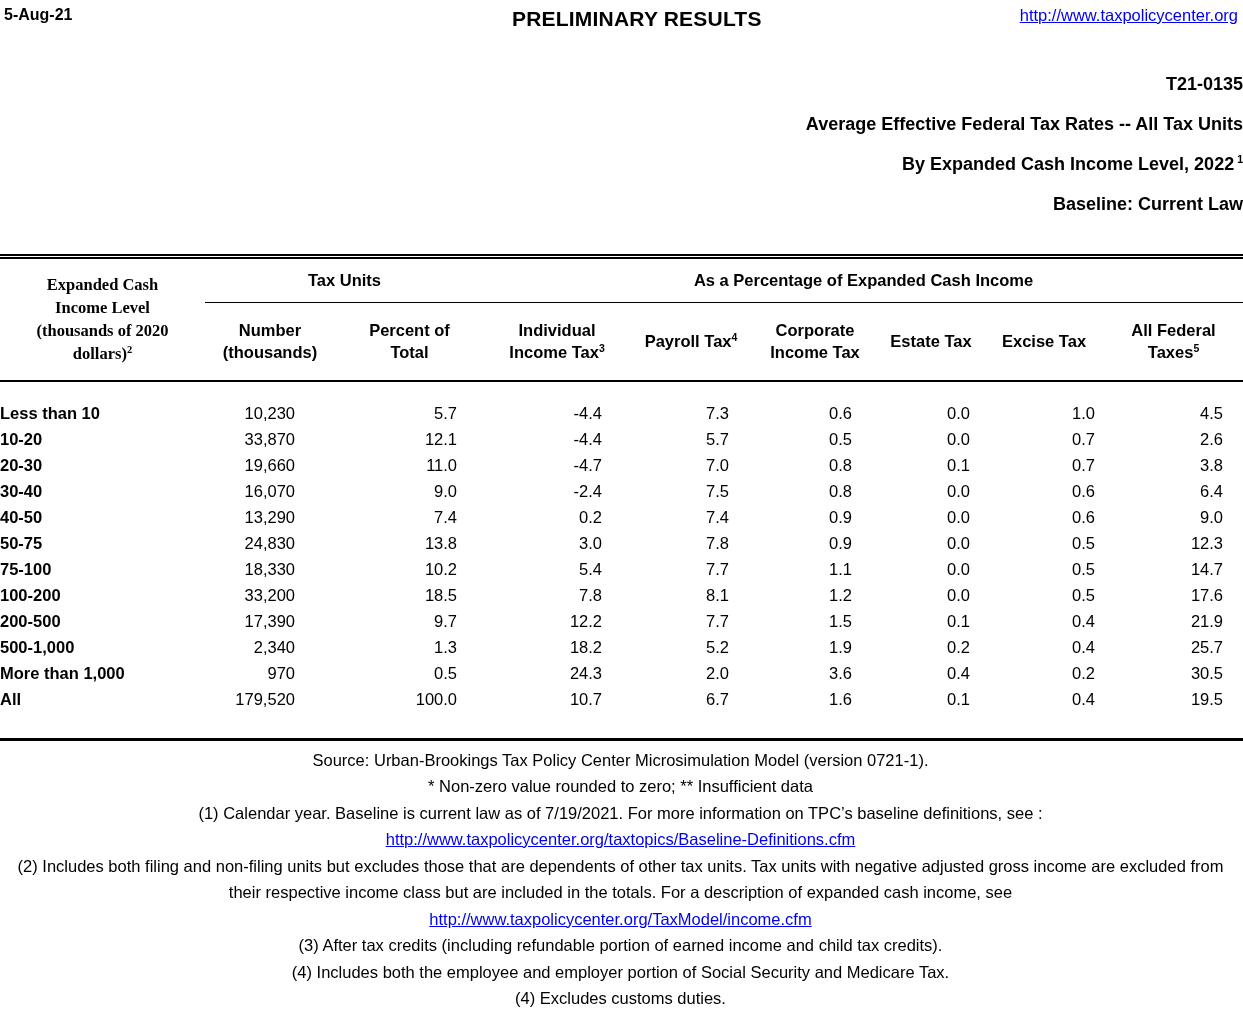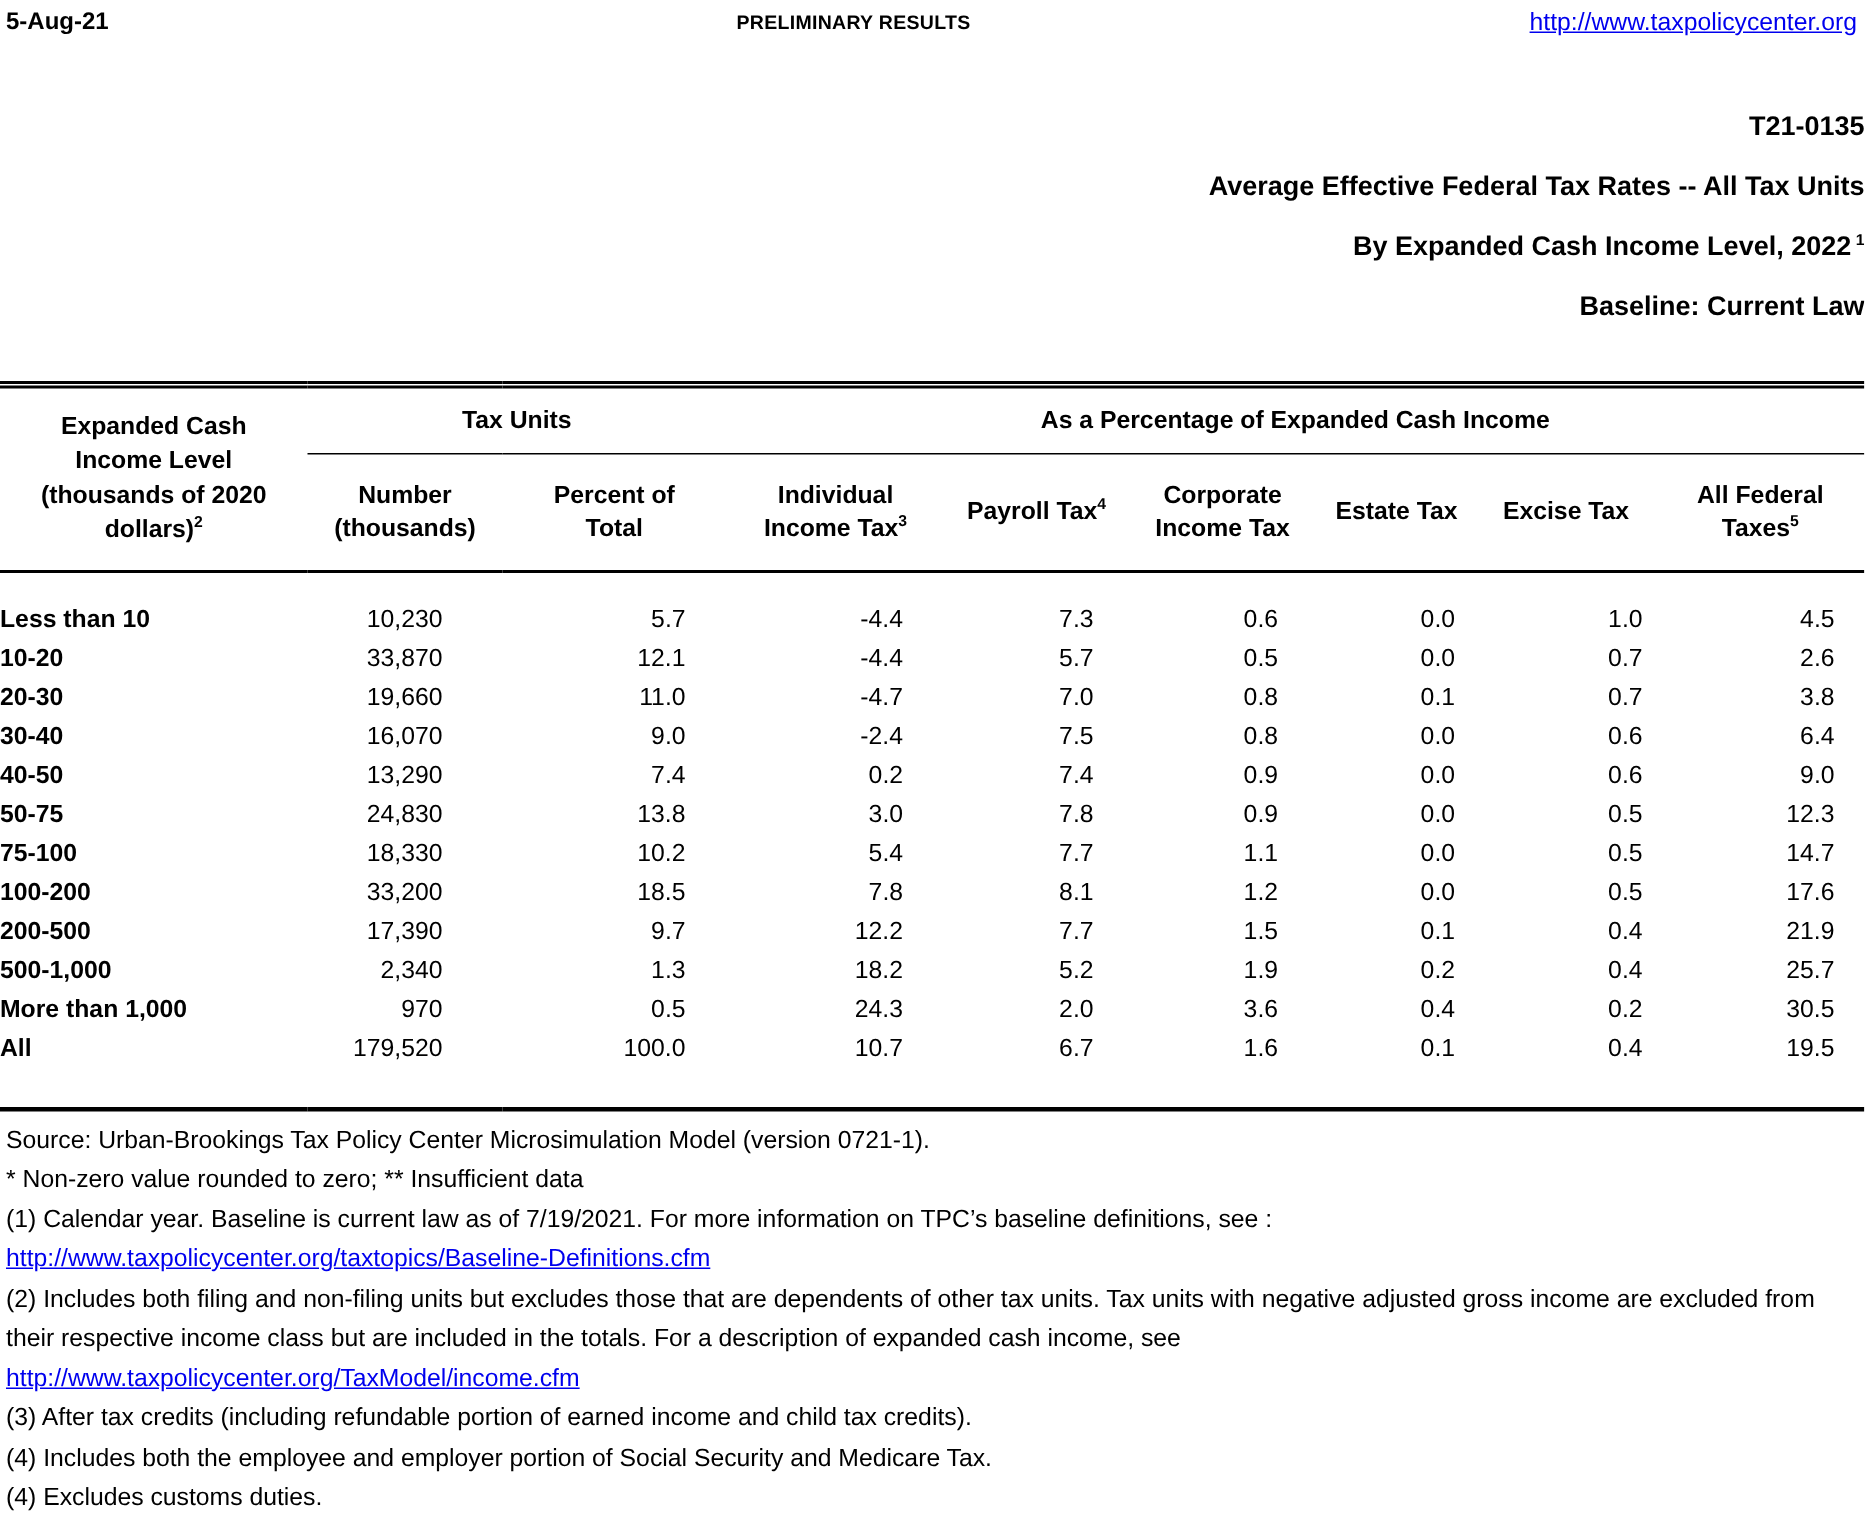--- a/index.html
+++ b/index.html
@@ -7,21 +7,21 @@
     width: 1243px; height: 1026px;
     font-family: "Liberation Sans", sans-serif;
     color: #000000;
     -webkit-font-smoothing: antialiased;
   }
   .page { position: relative; width: 1243px; height: 1026px; overflow: hidden; background: #fff; }
 
   
   .top-bar { position: relative; height: 28px; padding-top: 10px; }
   .tb-date { position: absolute; left: 4px; top: 6px; font-size: 16px; font-weight: bold; }
-  .tb-center { position: absolute; left: 491px; top: 7px; font-size: 13px; font-weight: bold; letter-spacing: 0.2px; }
+  .tb-center { position: absolute; left: 512px; top: 7px; font-size: 21px; font-weight: bold; letter-spacing: 0.2px; }
   .doc-link { color: #0000EE; text-decoration: underline; cursor: pointer; }
   .tb-link { position: absolute; right: 5px; top: 6px; font-size: 16.5px; font-weight: normal; }
 
   
   .titles { margin-top: 26px; text-align: right; font-weight: bold; font-size: 18px; }
   .titles .t-line { height: 40px; line-height: 40px; }
   sup { font-size: 10.5px; vertical-align: super; line-height: 0; font-weight: bold; }
   .t-sup { margin-left: 3px; }
 
   
@@ -30,37 +30,37 @@
     border-collapse: collapse; table-layout: fixed;
     border-top: 5px double #000;
     border-bottom: 3px solid #000;
     font-size: 16.5px;
   }
   table.main th { font-weight: bold; vertical-align: middle; text-align: center; padding: 0; }
   tr.group-row { height: 46px; }
   tr.group-row th.group { border-bottom: 1.5px solid #000; }
   tr.cols-row { height: 78px; }
   tr.cols-row th { border-bottom: 2px solid #000; line-height: 22px; }
-  th.rowhead { border-bottom: 2px solid #000; text-align: center; line-height: 23px; font-size: 16.5px; }
+  th.rowhead { border-bottom: 2px solid #000; text-align: center; line-height: 23px; font-size: 16.5px; font-family: Liberation Serif, serif; }
   tbody td { height: 26px; padding: 0; line-height: 26px; }
   tbody tr:first-child td { padding-top: 18px; }
   tbody tr:last-child td { padding-bottom: 26px; }
   td.rowlabel { font-weight: bold; padding-right: 20px; }
   td.num { text-align: right; }
   td.num.c2 { padding-right: 40px; }
   td.num.c3 { padding-right: 27px; }
   td.num.c4 { padding-right: 28px; }
   td.num.c5 { padding-right: 23px; }
   td.num.c6 { padding-right: 26px; }
   td.num.c7 { padding-right: 14px; }
   td.num.c8 { padding-right: 9px; }
   td.num.c9 { padding-right: 20px; }
 
   
-  .footnotes { margin-top: 6px; padding-left: 4px; padding-right: 6px; font-size: 16.5px; }
+  .footnotes { margin-top: 6px; padding-left: 4px; padding-right: 6px; font-size: 16.5px; text-align: center; }
   .fn-line { line-height: 26.5px; }
 </style>
 </head>
 <body>
 
 <div class="page">
 
   <div class="top-bar">
     <div class="tb-date">5-Aug-21</div>
     <div class="tb-center">PRELIMINARY RESULTS</div>

